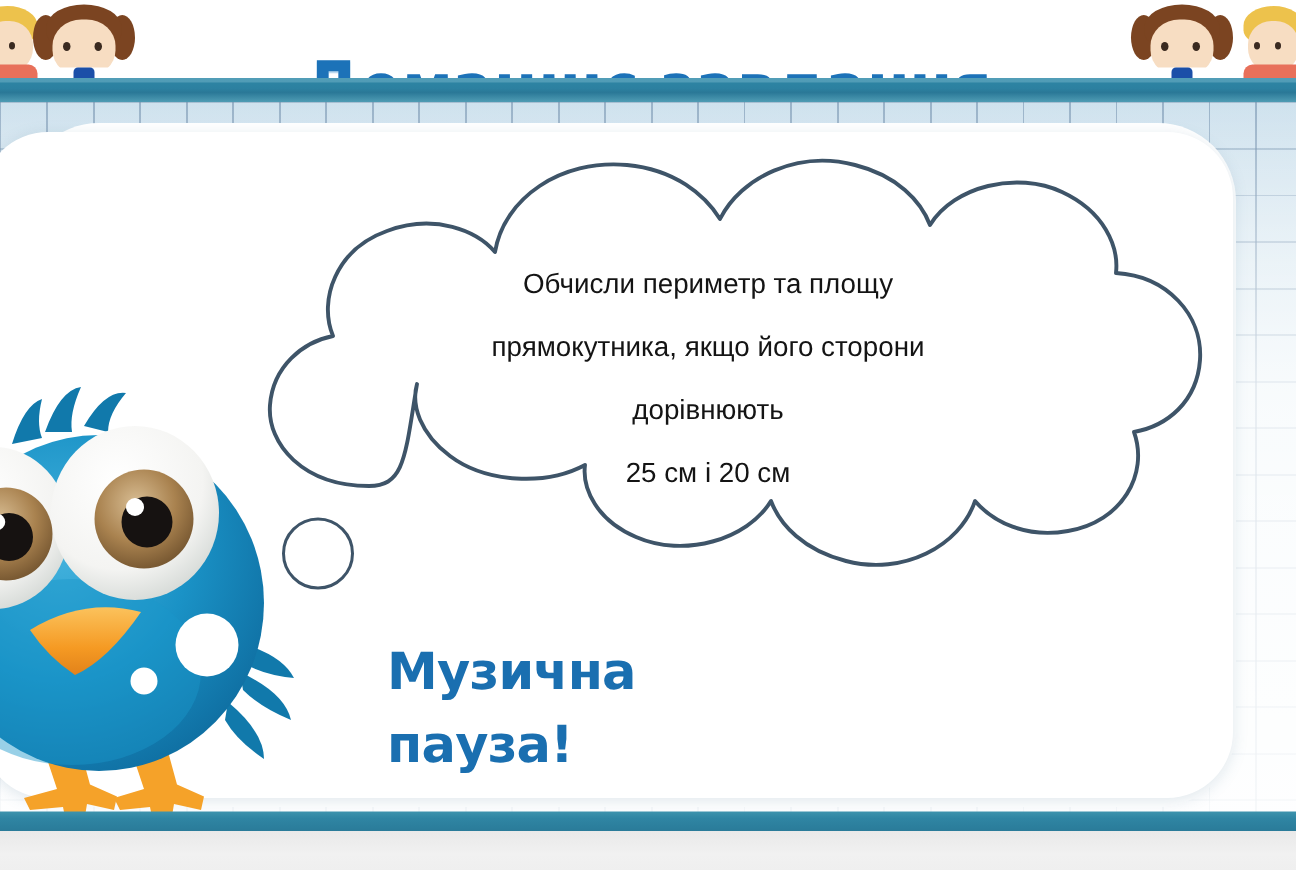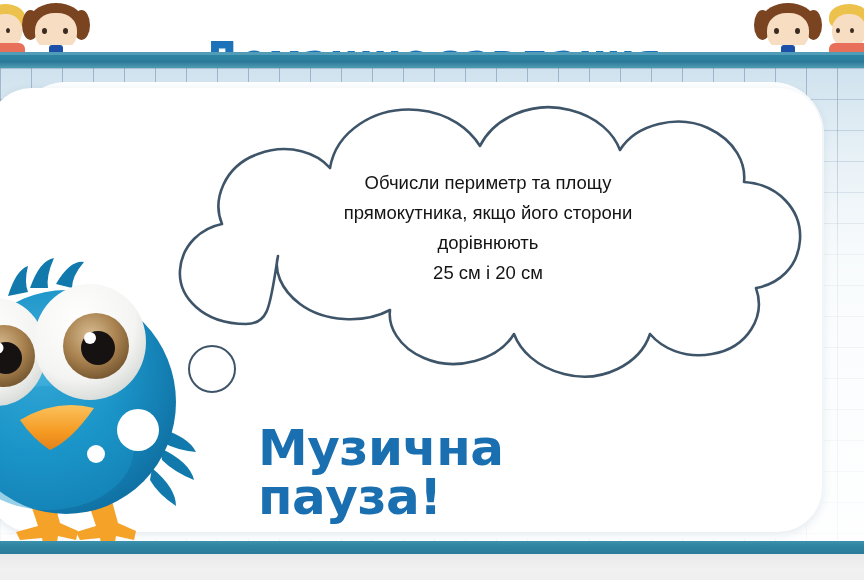--- a/index.html
+++ b/index.html
@@ -96,41 +96,41 @@
     background:#ffffff;
     border-radius:52px;
   }
 
   
   #bubble{
     position:absolute;left:150px;top:72px;width:680px;height:330px;
   }
   #bubble svg{display:block;}
   #bubble-text{
-    position:absolute;left:108px;top:96px;width:460px;
+    position:absolute;left:92px;top:96px;width:460px;
     text-align:center;
     color:#141414;
     font-size:18.5px;
-    line-height:30px;
+    line-height:42px;
     font-family:"Liberation Sans","DejaVu Sans",sans-serif;
     white-space:pre-line;
   }
 
   
   #bubble-dot{
     position:absolute;left:188px;top:345px;width:44px;height:44px;
     border:2.4px solid #3e5468;border-radius:50%;background:transparent;
   }
 
   
   #music-pause{
     position:absolute;left:258px;top:424px;width:360px;
     color:#1a6fb0;
     font-weight:bold;
-    font-size:50px;
+    font-size:34px;
     line-height:49px;
     letter-spacing:-0.5px;
     font-family:"DejaVu Sans","Liberation Sans",sans-serif;
     white-space:pre-line;
     text-shadow:0 1px 0 rgba(255,255,255,.9);
   }
 
   
   #bird{position:absolute;left:-52px;top:252px;width:300px;height:300px;}
   #bird svg{display:block;}

